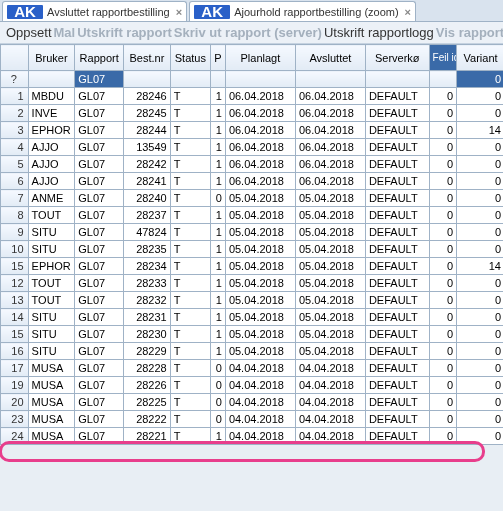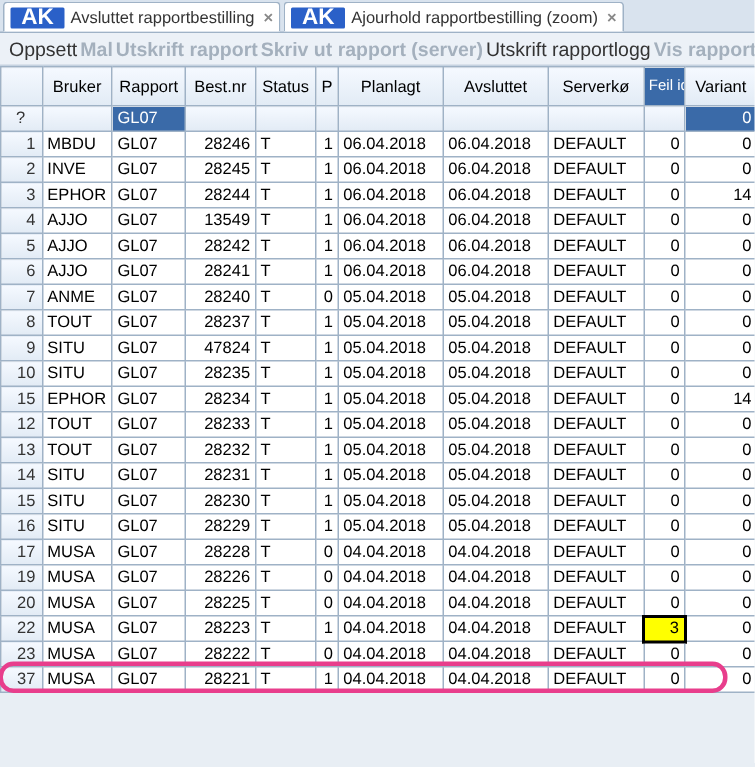--- a/index.html
+++ b/index.html
@@ -434,47 +434,34 @@
             <td class="num">28225</td>
             <td>T</td>
             <td class="num">0</td>
             <td>04.04.2018</td>
             <td>04.04.2018</td>
             <td>DEFAULT</td>
             <td class="num">0</td>
             <td class="num">0</td>
           </tr>
           <tr>
-            <td class="rownum">22</td>
-            <td>MUSA</td>
-            <td>GL07</td>
-            <td class="num">28223</td>
-            <td>T</td>
-            <td class="num">1</td>
-            <td>04.04.2018</td>
-            <td>04.04.2018</td>
-            <td>DEFAULT</td>
-            <td class="num feil-cell-hl">3</td>
-            <td class="num">0</td>
-          </tr>
-          <tr>
             <td class="rownum">23</td>
             <td>MUSA</td>
             <td>GL07</td>
             <td class="num">28222</td>
             <td>T</td>
             <td class="num">0</td>
             <td>04.04.2018</td>
             <td>04.04.2018</td>
             <td>DEFAULT</td>
             <td class="num">0</td>
             <td class="num">0</td>
           </tr>
           <tr>
-            <td class="rownum">37</td>
+            <td class="rownum">24</td>
             <td>MUSA</td>
             <td>GL07</td>
             <td class="num">28221</td>
             <td>T</td>
             <td class="num">1</td>
             <td>04.04.2018</td>
             <td>04.04.2018</td>
             <td>DEFAULT</td>
             <td class="num">0</td>
             <td class="num">0</td>

